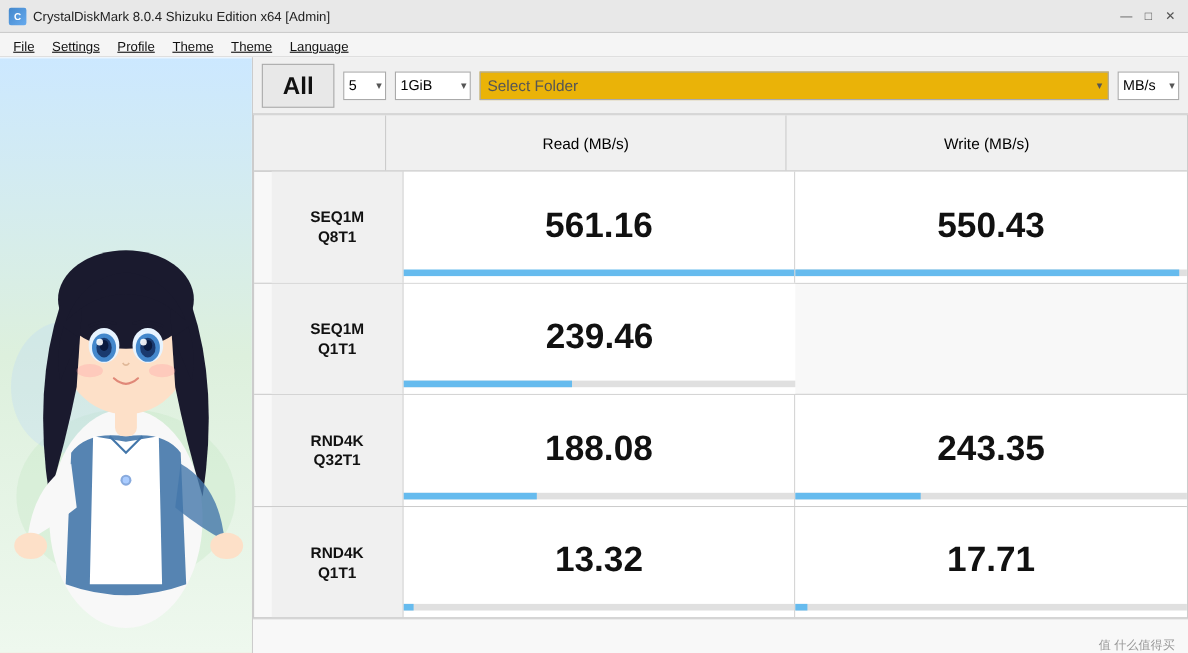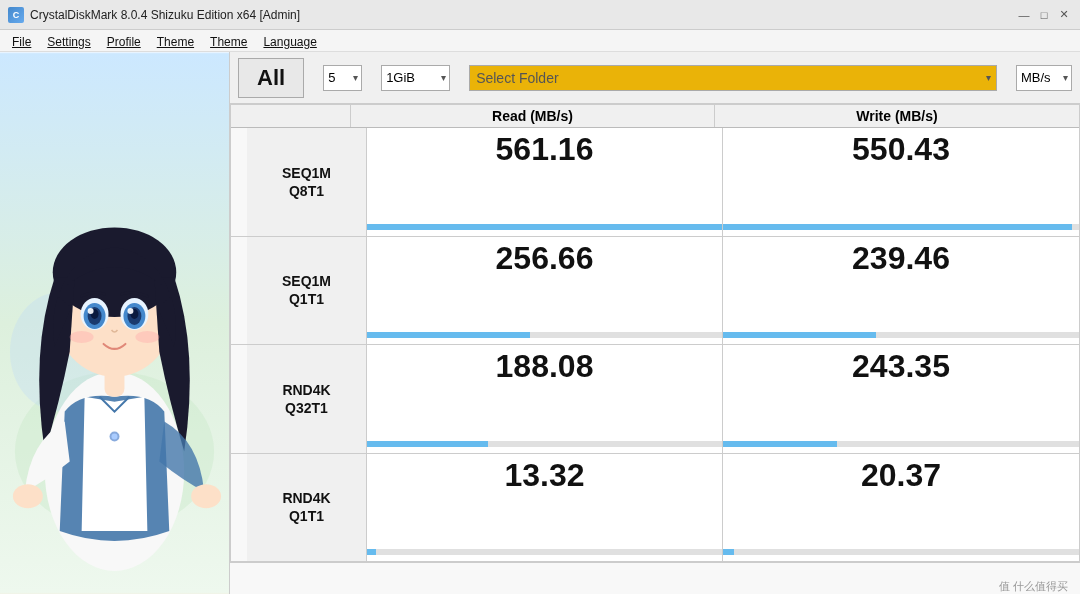--- a/index.html
+++ b/index.html
@@ -110,21 +110,21 @@
       background: #f8f8f8;
     }
 
     
     .controls-row {
       display: flex;
       align-items: center;
       padding: 6px 8px;
       background: #f0f0f0;
       border-bottom: 1px solid #ccc;
-      gap: 19px;
+      gap: 8px;
       height: 52px;
     }
 
     .all-button {
       background: #e8e8e8;
       border: 1px solid #aaa;
       font-size: 22px;
       font-weight: bold;
       color: #111;
       padding: 4px 18px;
@@ -191,22 +191,22 @@
       margin: 0;
     }
 
     .table-header {
       display: grid;
       grid-template-columns: 120px 1fr 1fr;
       background: #f0f0f0;
       border-bottom: 1px solid #bbb;
     }
     .header-cell {
-      padding: 3px 8px;
-      font-weight: bold;
+      padding: 17px 8px;
+      font-weight: normal;
       font-size: 14px;
       text-align: center;
       border-right: 1px solid #ccc;
     }
     .header-cell:last-child { border-right: none; }
     .header-cell-empty { border-right: 1px solid #ccc; }
 
     .table-row {
       display: grid;
       grid-template-columns: 120px 1fr 1fr;
@@ -228,21 +228,21 @@
       text-align: center;
       line-height: 1.3;
       color: #111;
       padding: 4px;
     }
 
     .row-value-cell {
       display: flex;
       flex-direction: column;
       align-items: center;
-      justify-content: flex-start;
+      justify-content: center;
       border-right: 1px solid #ccc;
       padding: 4px 8px 8px;
       position: relative;
       background: white;
     }
     .row-value-cell:last-child { border-right: none; }
 
     .value-number {
       font-size: 32px;
       font-weight: bold;
@@ -434,26 +434,20 @@
           <span class="value-number">550.43</span>
           <div class="progress-bar-container">
             <div class="progress-bar" style="width:98%"></div>
           </div>
         </div>
       </div>
 
       <div class="table-row">
         <div class="row-label">SEQ1M<br>Q1T1</div>
         <div class="row-value-cell">
-          <span class="value-number">256.66</span>
-          <div class="progress-bar-container">
-            <div class="progress-bar" style="width:46%"></div>
-          </div>
-        </div>
-        <div class="row-value-cell">
           <span class="value-number">239.46</span>
           <div class="progress-bar-container">
             <div class="progress-bar" style="width:43%"></div>
           </div>
         </div>
       </div>
 
       <div class="table-row">
         <div class="row-label">RND4K<br>Q32T1</div>
         <div class="row-value-cell">
@@ -472,21 +466,21 @@
 
       <div class="table-row">
         <div class="row-label">RND4K<br>Q1T1</div>
         <div class="row-value-cell">
           <span class="value-number">13.32</span>
           <div class="progress-bar-container">
             <div class="progress-bar" style="width:2.4%"></div>
           </div>
         </div>
         <div class="row-value-cell">
-          <span class="value-number">20.37</span>
+          <span class="value-number">17.71</span>
           <div class="progress-bar-container">
             <div class="progress-bar" style="width:3.2%"></div>
           </div>
         </div>
       </div>
 
     </div>
 
     <div class="bottom-row">
       <span class="watermark">值 什么值得买</span>

